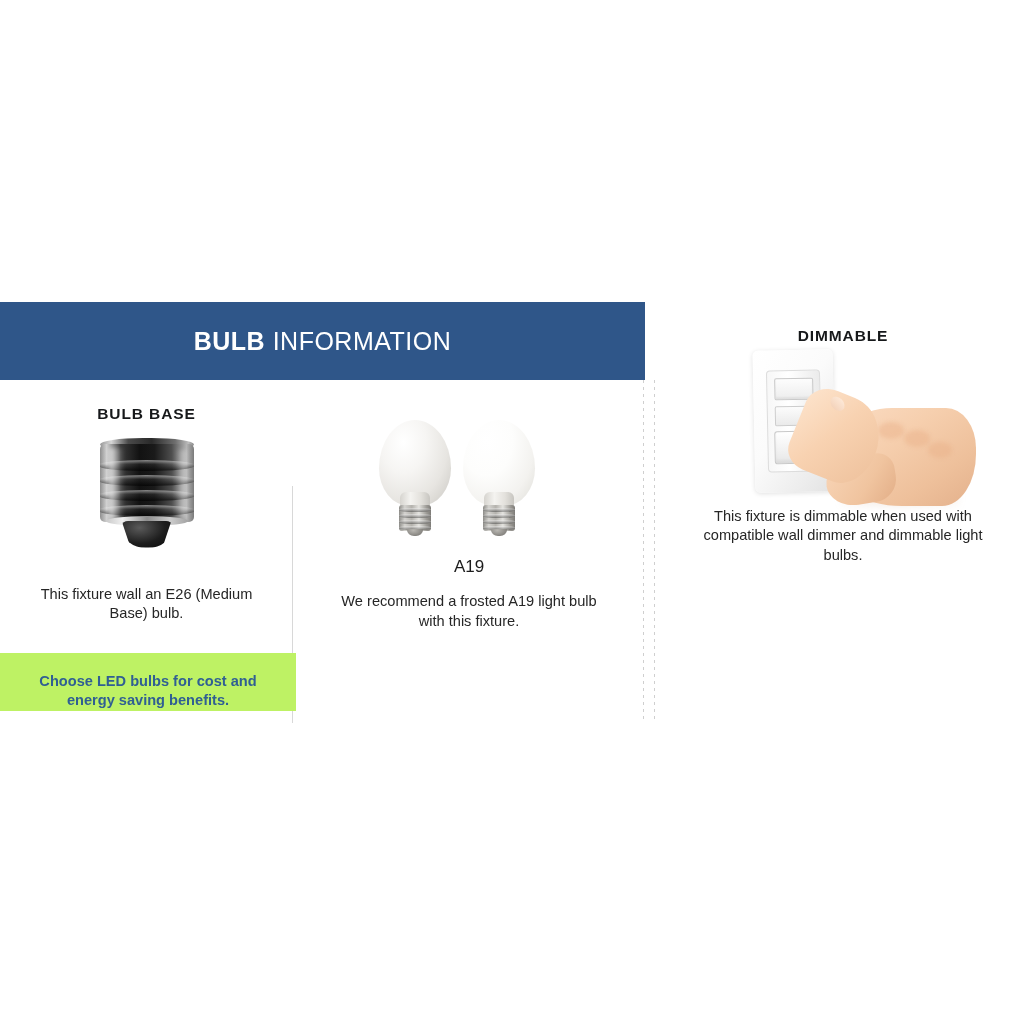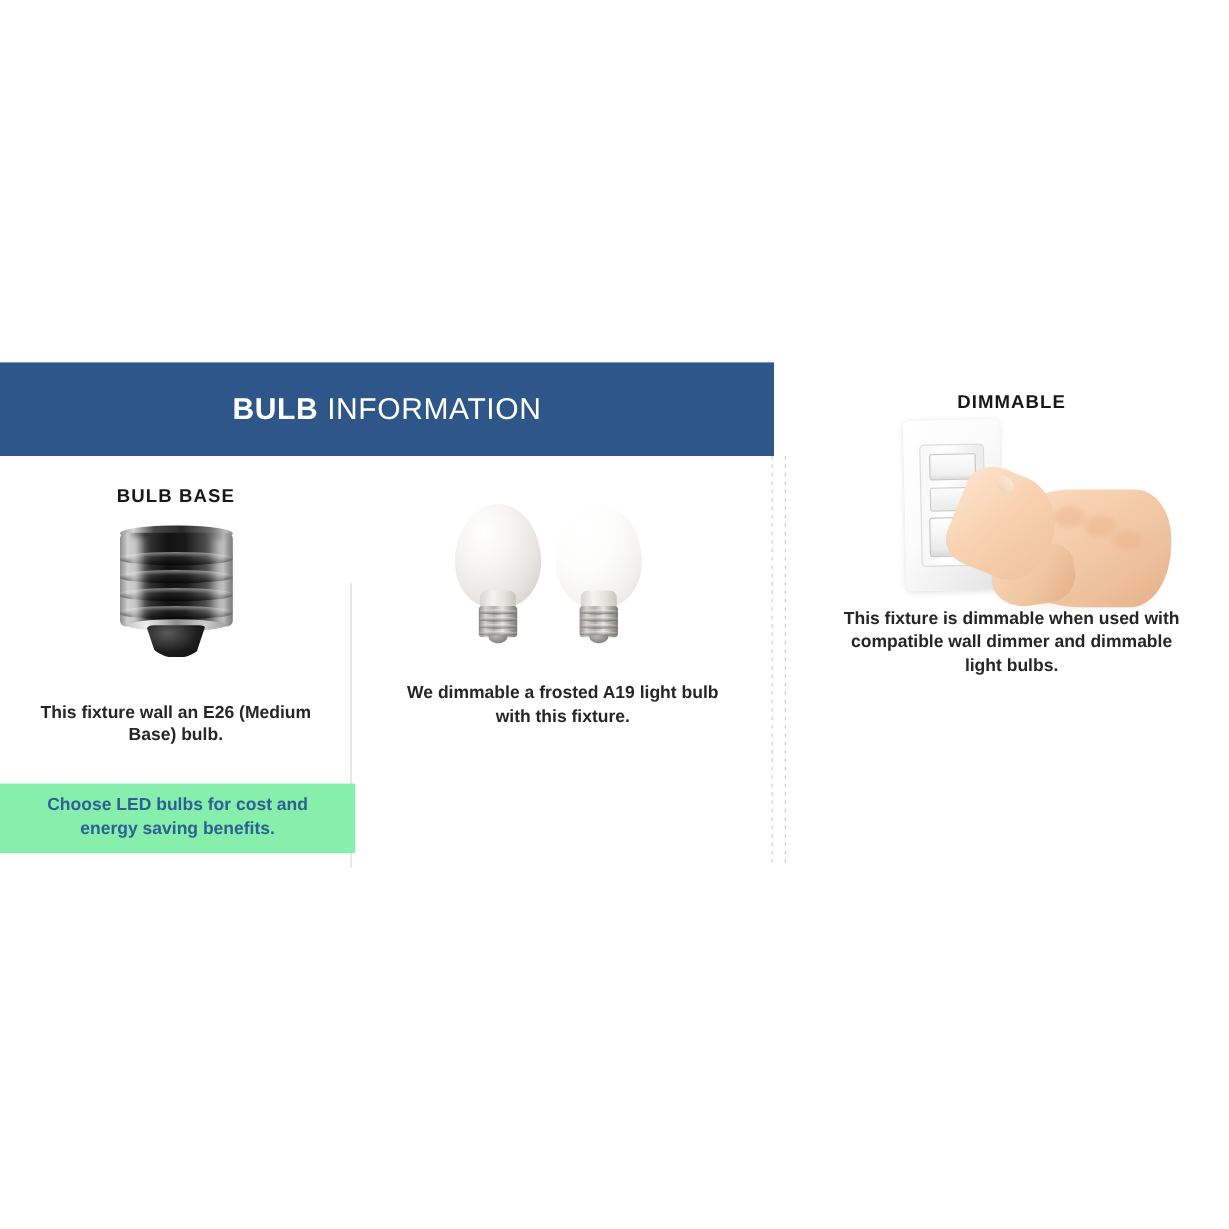--- a/index.html
+++ b/index.html
@@ -86,21 +86,21 @@
     color: #1c1c1c;
     margin-top: 6px;
     line-height: 1;
   }
 
   .desc {
     font-size: 14.6px;
     line-height: 1.37;
     color: #262626;
     margin: 17px auto 0;
-    font-weight: 700;
+    font-weight: 400;
   }
   #desc-base  { width: 250px; }
   #desc-shape { width: 268px; }
   #desc-dim   { width: 300px; }
 
   
   #col-divider {
     position: absolute;
     left: 292px;
     top: 106px;
@@ -122,23 +122,23 @@
   #dotted-sep-1 { left: 643px; }
   #dotted-sep-2 { left: 654px; }
 
   
   #led-banner {
     position: absolute;
     left: 0px;
     top: 653px;
     width: 296px;
     height: 58px;
-    background: #86efac;
+    background: #bef264;
     display: flex;
-    align-items: center;
+    align-items: flex-end;
     justify-content: center;
     text-align: center;
   }
   #led-banner .banner-text {
     font-size: 14.6px;
     font-weight: 700;
     line-height: 1.35;
     color: #305f93;
     width: 250px;
   }
@@ -443,21 +443,22 @@
                 <div class="bb-thread bb-2"></div>
                 <div class="bb-thread bb-3"></div>
                 <div class="bb-thread bb-4"></div>
               </div>
               <div class="bulb-tip"></div>
             </div>
 
           </div>
         </div>
 
-        <p class="desc" id="desc-shape">We dimmable a frosted A19 light bulb with this fixture.</p>
+        <div class="value-label">A19</div>
+        <p class="desc" id="desc-shape">We recommend a frosted A19 light bulb with this fixture.</p>
       </div>
 
     </div>
   </section>
 
   <div id="led-banner">
     <div class="banner-text">Choose LED bulbs for cost and energy saving benefits.</div>
   </div>
 
   <section class="panel" id="dim-panel">

